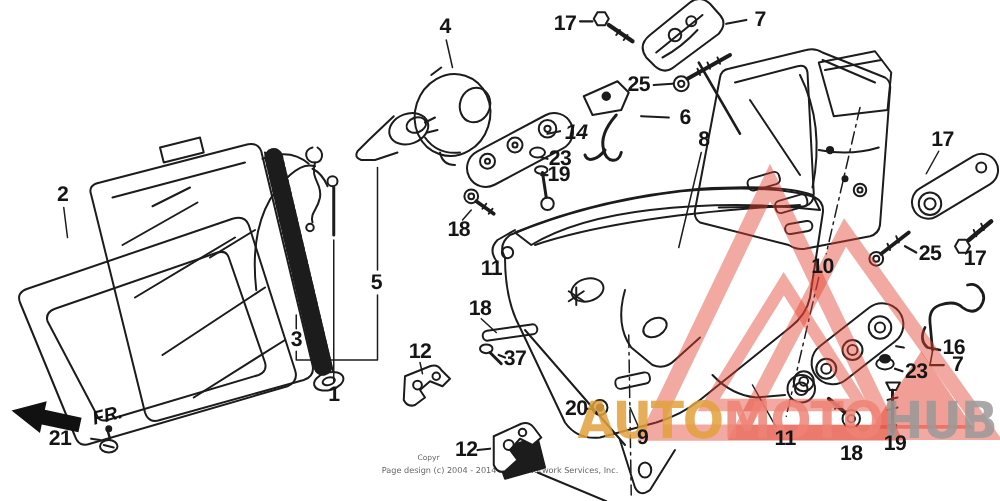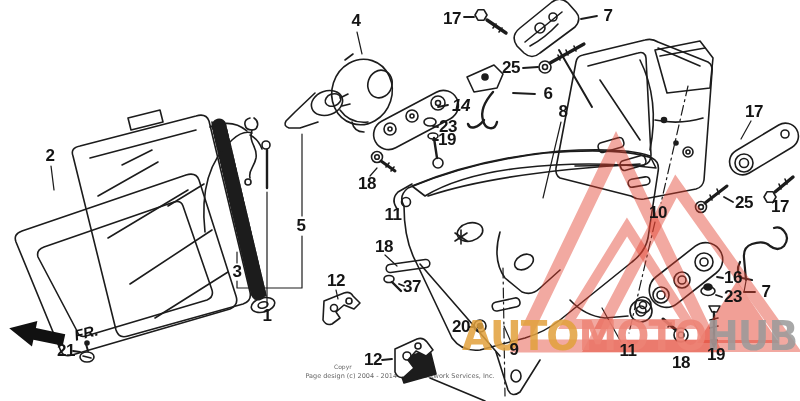--- a/index.html
+++ b/index.html
@@ -323,29 +323,29 @@
       <div class="callout" style="left: 563px; top: 112px;">8</div>
       <div class="callout" style="left: 514px; top: 350px;">9</div>
       <div class="callout" style="left: 658px; top: 213px;">10</div>
       <div class="callout" style="left: 393px; top: 215px;">11</div>
       <div class="callout" style="left: 628px; top: 351px;">11</div>
       <div class="callout" style="left: 336px; top: 281px;">12</div>
       <div class="callout" style="left: 373px; top: 360px;">12</div>
       <div class="callout" style="left: 608px; top: 16px;">7</div>
       <div class="callout" style="left: 461px; top: 106px; font-style: italic;">14</div>
       <div class="callout" style="left: 754px; top: 112px;">17</div>
-      <div class="callout" style="left: 733px; top: 278px;">16</div>
+      <div class="callout" style="left: 763px; top: 278px;">16</div>
       <div class="callout" style="left: 452px; top: 19px;">17</div>
       <div class="callout" style="left: 780px; top: 207px;">17</div>
       <div class="callout" style="left: 367px; top: 184px;">18</div>
       <div class="callout" style="left: 681px; top: 363px;">18</div>
       <div class="callout" style="left: 447px; top: 140px;">19</div>
       <div class="callout" style="left: 716px; top: 355px;">19</div>
       <div class="callout" style="left: 461px; top: 327px;">20</div>
-      <div class="callout" style="left: 66px; top: 351px;">21</div>
+      <div class="callout" style="left: 48px; top: 351px;">21</div>
       <div class="callout" style="left: 412px; top: 287px;">37</div>
       <div class="callout" style="left: 448px; top: 127px;">23</div>
       <div class="callout" style="left: 733px; top: 297px;">23</div>
       <div class="callout" style="left: 384px; top: 247px;">18</div>
       <div class="callout" style="left: 511px; top: 68px;">25</div>
       <div class="callout" style="left: 744px; top: 203px;">25</div>
     </div>
 
 </div>
 

